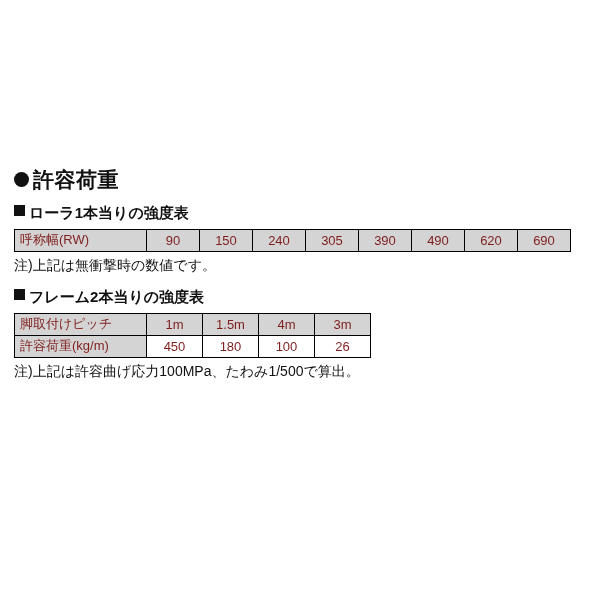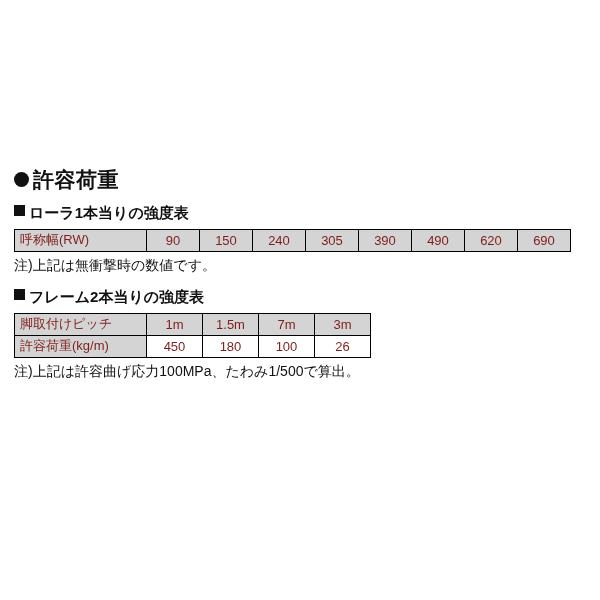--- a/index.html
+++ b/index.html
@@ -166,21 +166,21 @@
           <col class="cv">
           <col class="cv">
           <col class="cv">
           <col class="cv">
       </colgroup>
       <tbody>
         <tr class="header">
           <td class="rowhead">脚取付けピッチ</td>
           <td class="value">1m</td>
           <td class="value">1.5m</td>
-          <td class="value">7m</td>
+          <td class="value">4m</td>
           <td class="value">3m</td>
         </tr>
         <tr>
           <td class="rowhead">許容荷重(kg/m)</td>
           <td class="value">450</td>
           <td class="value">180</td>
           <td class="value">100</td>
           <td class="value">26</td>
         </tr>
       </tbody>

